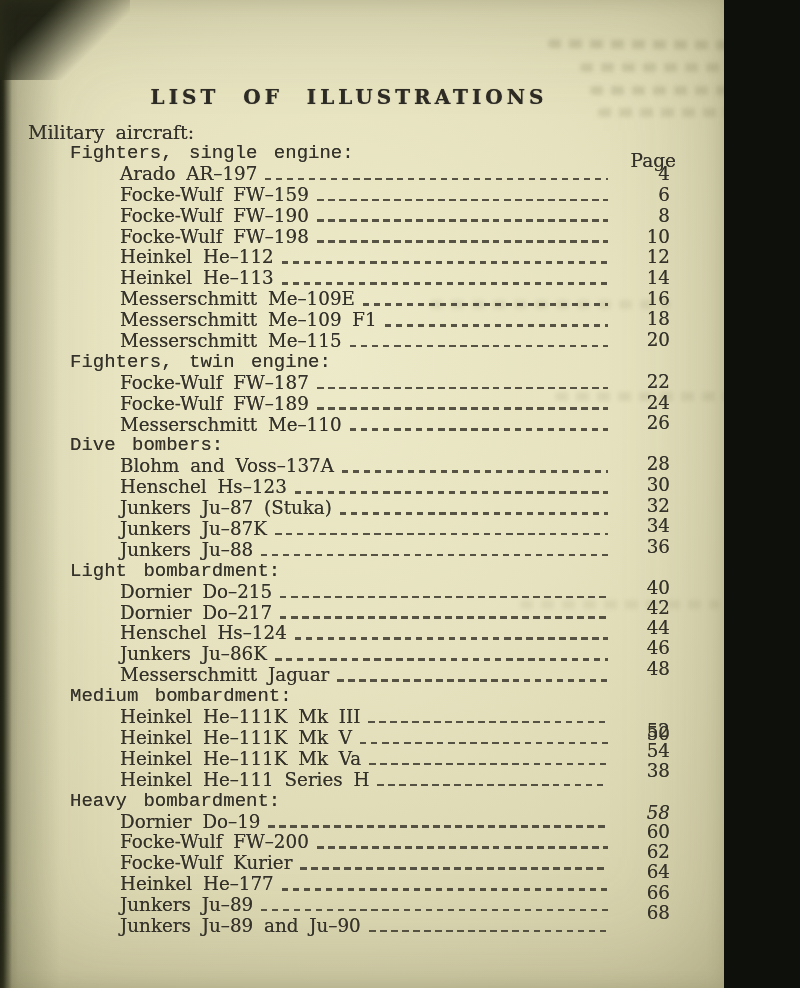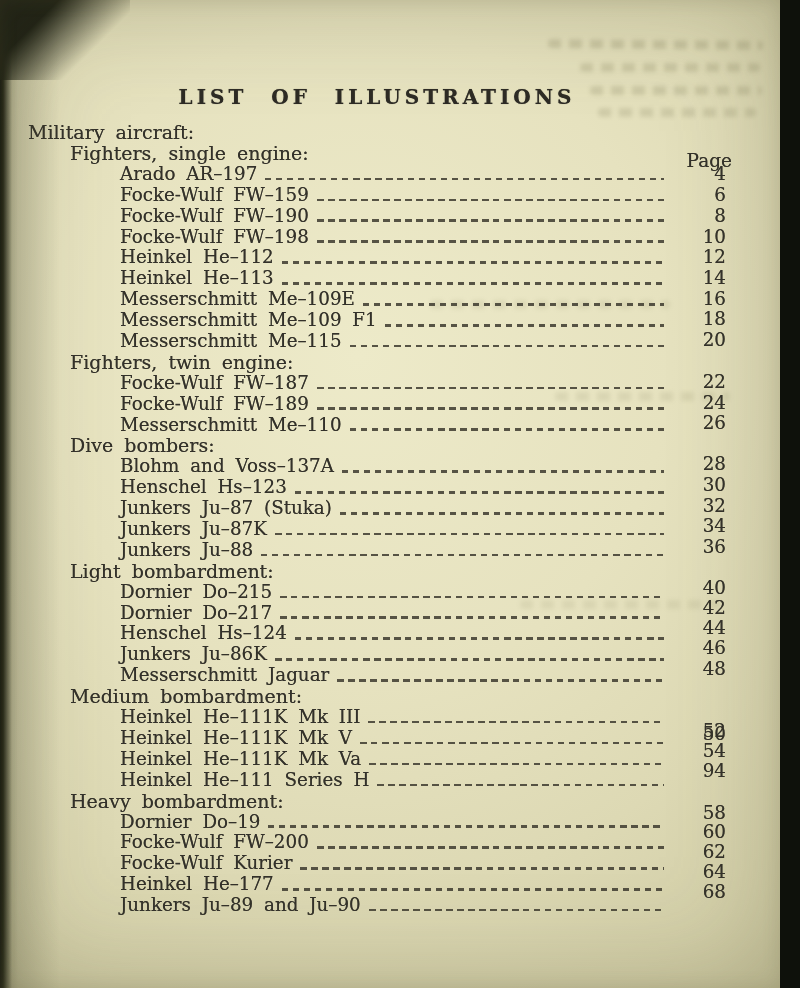--- a/index.html
+++ b/index.html
@@ -1,16 +1,16 @@
 <!DOCTYPE html>
 <html style="--ink: #33312a;"><head>
 <meta charset="utf-8">
 <style>
   html,body{margin:0;padding:0;background:#0e110b;}
-  .photo{position:relative;width:780px;height:988px;overflow:hidden;background:#84cc16;
+  .photo{position:relative;width:724px;height:988px;overflow:hidden;background:#84cc16;
          font-family:"DejaVu Serif","Liberation Serif",serif;}
   .paper{position:absolute;inset:0;
     background:
       radial-gradient(ellipse 95% 80% at 46% 36%, #edeac9 0%, #e6e2bf 42%, #ddd9b4 68%, #cdc9a2 100%);}
   .paper::after{content:"";position:absolute;inset:0;pointer-events:none;
       box-shadow:inset 0 0 110px rgba(92,90,56,.32), inset 0 0 18px rgba(92,90,56,.18);}
   .edge-soft{position:absolute;left:0;top:0;bottom:0;width:60px;pointer-events:none;
       background:linear-gradient(90deg, rgba(52,54,32,.45) 0, rgba(52,54,32,.18) 18px, rgba(52,54,32,0) 60px);}
   .edge-hard{position:absolute;left:0;top:0;bottom:0;width:12px;pointer-events:none;
       background:linear-gradient(90deg,#0d100a 0,#1d2013 3px, rgba(29,32,19,.5) 7px, rgba(29,32,19,0) 12px);}
@@ -20,21 +20,21 @@
       background:repeating-linear-gradient(90deg, rgba(138,135,99,.5) 0 13px, rgba(138,135,99,0) 13px 21px);}
   .content{position:absolute;inset:0;padding:86px 54px 0 28px;color:var(--ink,#33312a);}
   .title{margin:0 0 14px 0;text-align:center;font-size:20px;font-weight:700;
       letter-spacing:4px;word-spacing:13px;line-height:22px;color:#2d2b25;
       text-shadow:0 0 .7px rgba(45,43,37,.75);}
   .page-label{position:absolute;top:150px;right:48px;font-size:18.5px;font-weight:500;
       text-shadow:0 0 .6px rgba(50,48,40,.7);}
   .top-heading{font-size:19px;height:21px;line-height:21px;font-weight:500;white-space:nowrap;
       word-spacing:5px;text-shadow:0 0 .6px rgba(50,48,40,.7);}
   .section-heading{font-size:19px;height:20.9px;line-height:20.9px;margin-left:42px;font-weight:500;
-      white-space:nowrap;word-spacing:5px;text-shadow:0 0 .6px rgba(50,48,40,.7);}
+      white-space:nowrap;word-spacing:5px;text-shadow:0 0 .6px rgba(50,48,40,.7);font-family:Liberation Mono, monospace;}
   .entry{display:flex;align-items:flex-start;margin-left:92px;height:20.9px;line-height:20.9px;
       font-size:18.3px;}
   .entry-name{white-space:nowrap;word-spacing:5px;font-weight:500;
       text-shadow:0 0 .6px rgba(50,48,40,.7);}
   .leader{flex:1;align-self:flex-end;height:2.6px;margin:0 14px 4.5px 8px;opacity:.88;
       background:repeating-linear-gradient(90deg,#423f33 0 6.5px, rgba(0,0,0,0) 6.5px 11px);}
   .entry-page{flex:0 0 48px;width:48px;text-align:right;font-weight:500;
       text-shadow:0 0 .6px rgba(50,48,40,.7);}
 </style>
 </head>
@@ -182,42 +182,47 @@
             <span class="entry-page" style="transform: translateY(-7.5px);">52</span>
           </div>
           <div class="entry">
             <span class="entry-name">Heinkel He–111K Mk Va</span>
             <span class="leader"></span>
             <span class="entry-page" style="transform: translateY(-8.1px);">54</span>
           </div>
           <div class="entry">
             <span class="entry-name">Heinkel He–111 Series H</span>
             <span class="leader"></span>
-            <span class="entry-page" style="transform: translateY(-8.8px);">94</span>
+            <span class="entry-page" style="transform: translateY(-8.8px);">38</span>
           </div>
           <div class="section-heading">Heavy bombardment:</div>
           <div class="entry">
             <span class="entry-name">Dornier Do–19</span>
             <span class="leader"></span>
-            <span class="entry-page" style="transform: translateY(-9.5px);">58</span>
+            <span class="entry-page" style="transform: translateY(-9.5px); font-style: italic;">58</span>
           </div>
           <div class="entry">
             <span class="entry-name">Focke-Wulf FW–200</span>
             <span class="leader"></span>
             <span class="entry-page" style="transform: translateY(-10.2px);">60</span>
           </div>
           <div class="entry">
             <span class="entry-name">Focke-Wulf Kurier</span>
             <span class="leader"></span>
             <span class="entry-page" style="transform: translateY(-10.9px);">62</span>
           </div>
           <div class="entry">
             <span class="entry-name">Heinkel He–177</span>
             <span class="leader"></span>
             <span class="entry-page" style="transform: translateY(-11.7px);">64</span>
+          </div>
+          <div class="entry">
+            <span class="entry-name">Junkers Ju–89</span>
+            <span class="leader"></span>
+            <span class="entry-page" style="transform: translateY(-12.5px);">66</span>
           </div>
           <div class="entry">
             <span class="entry-name">Junkers Ju–89 and Ju–90</span>
             <span class="leader"></span>
             <span class="entry-page" style="transform: translateY(-13.3px);">68</span>
           </div>
         </div>
     </div>
 
     <div class="edge-soft"></div>

